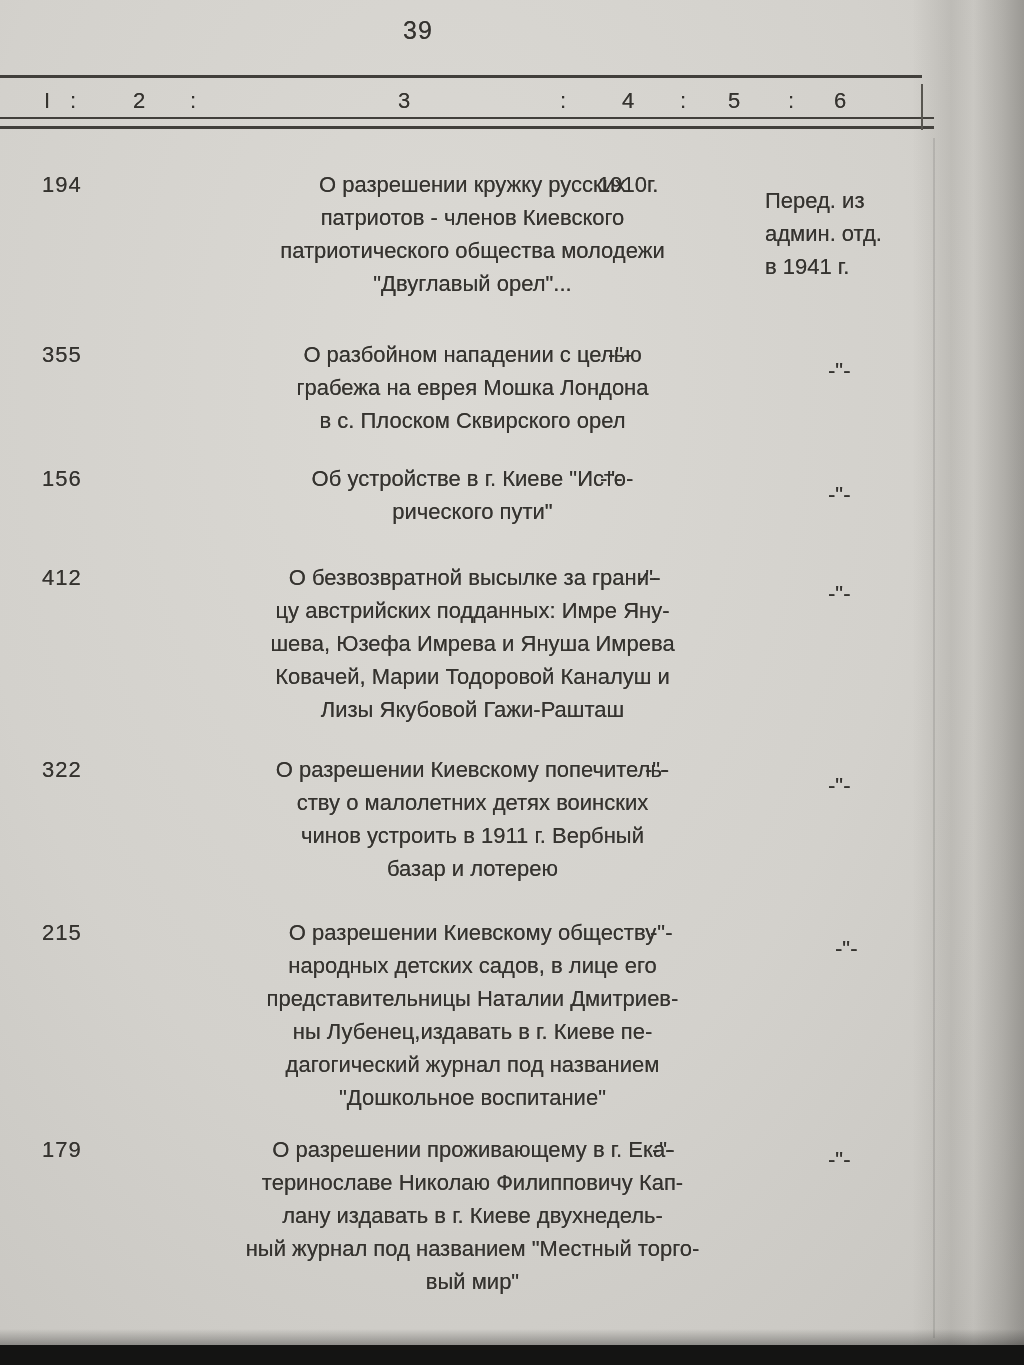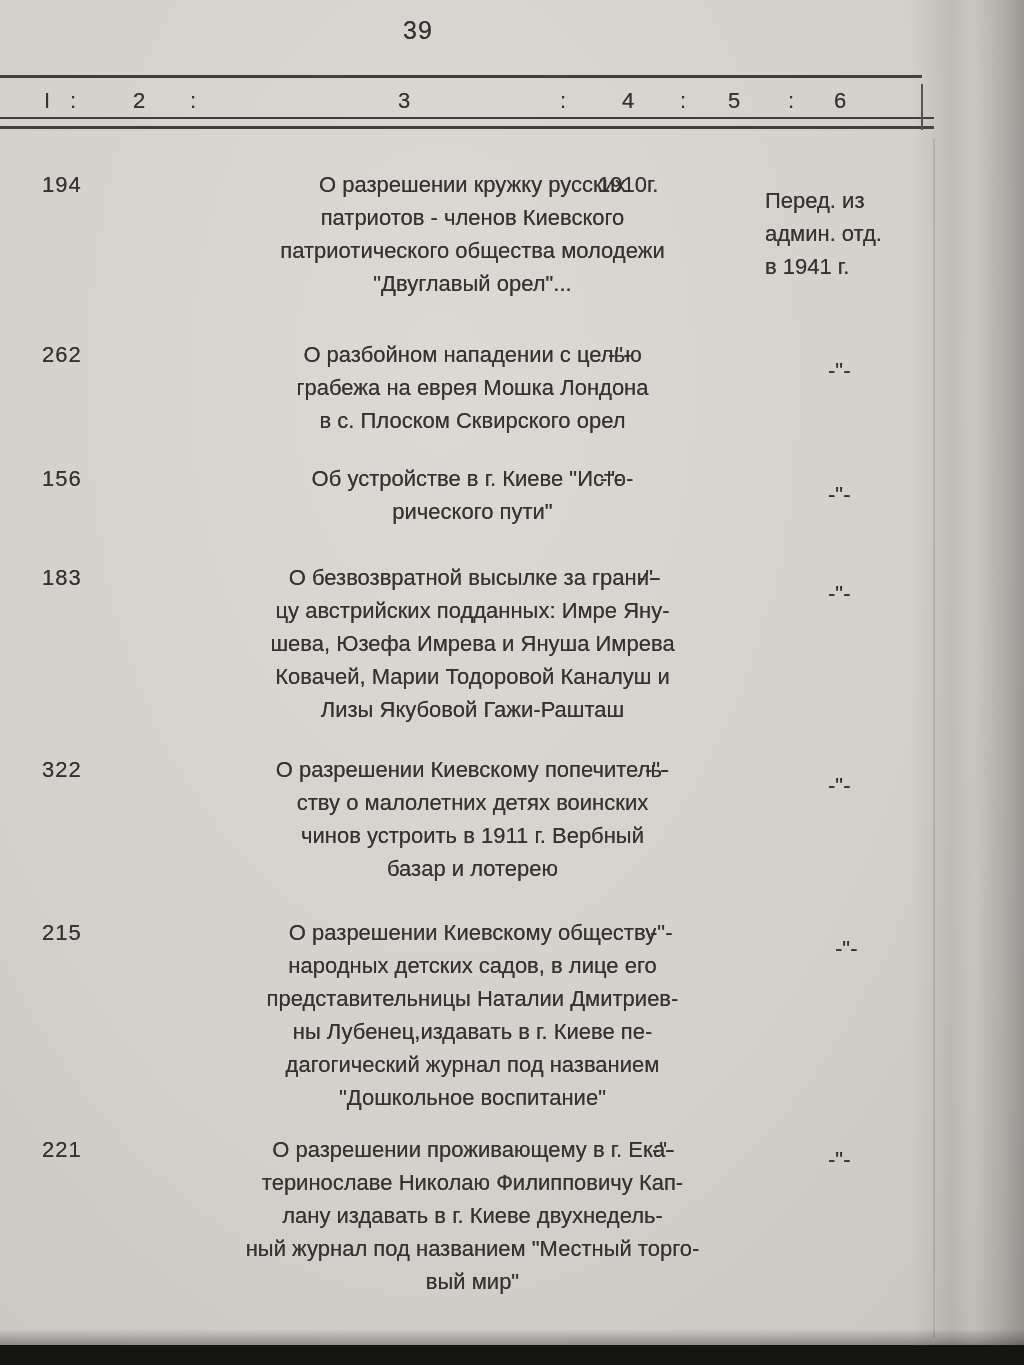--- a/index.html
+++ b/index.html
@@ -122,38 +122,38 @@
 патриотов - членов Киевского
 патриотического общества молодежи
 "Двуглавый орел"...</div>
     <div class="date" style="left:598px">1910г.</div>
     <div class="note">Перед. из
 админ. отд.
 в 1941 г.</div>
   </div>
 
   <div class="row" style="top:338px">
-    <div class="no">262</div>
+    <div class="no">355</div>
     <div class="title">О разбойном нападении с целью
 грабежа на еврея Мошка Лондона
 в с. Плоском Сквирского орел</div>
     <div class="date" style="left:608px">-"-</div>
     <div class="note ditto">-"-</div>
   </div>
 
   <div class="row" style="top:462px">
     <div class="no">156</div>
     <div class="title">Об устройстве в г. Киеве "Исто-
 рического пути"</div>
     <div class="date" style="left:600px">-"-</div>
     <div class="note ditto">-"-</div>
   </div>
 
   <div class="row" style="top:561px">
-    <div class="no">183</div>
+    <div class="no">412</div>
     <div class="title">О безвозвратной высылке за грани-
 цу австрийских подданных: Имре Яну-
 шева, Юзефа Имрева и Януша Имрева
 Ковачей, Марии Тодоровой Каналуш и
 Лизы Якубовой Гажи-Рашташ</div>
     <div class="date" style="left:638px">-"-</div>
     <div class="note ditto">-"-</div>
   </div>
 
   <div class="row" style="top:753px">
@@ -172,21 +172,21 @@
 народных детских садов, в лице его
 представительницы Наталии Дмитриев-
 ны Лубенец,издавать в г. Киеве пе-
 дагогический журнал под названием
 "Дошкольное воспитание"</div>
     <div class="date" style="left:650px">-"-</div>
     <div class="note ditto" style="left:835px">-"-</div>
   </div>
 
   <div class="row" style="top:1133px">
-    <div class="no">221</div>
+    <div class="no">179</div>
     <div class="title">О разрешении проживающему в г. Ека-
 теринославе Николаю Филипповичу Кап-
 лану издавать в г. Киеве двухнедель-
 ный журнал под названием "Местный торго-
 вый мир"</div>
     <div class="date" style="left:652px">-"-</div>
     <div class="note ditto" style="top:-6px">-"-</div>
   </div>
 
   <div class="edge-line"></div>

